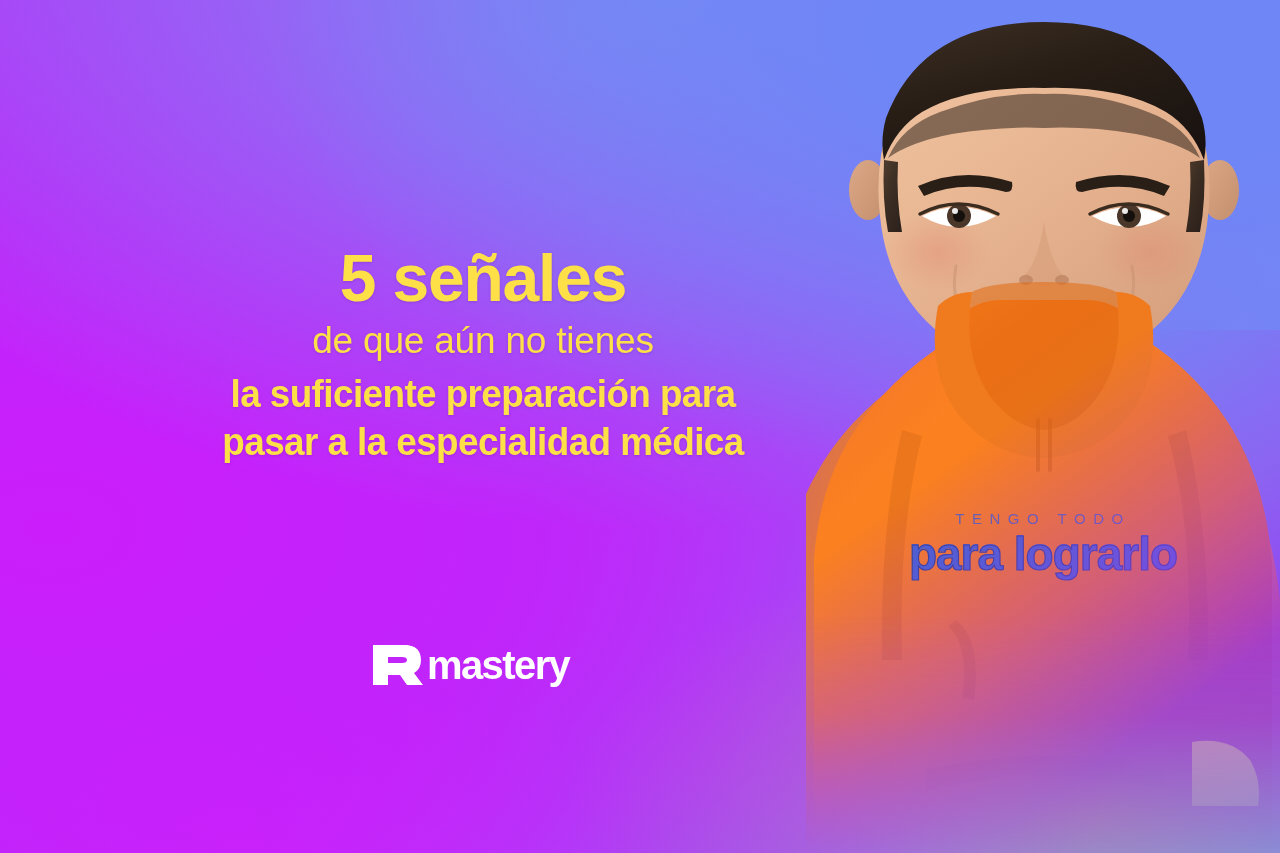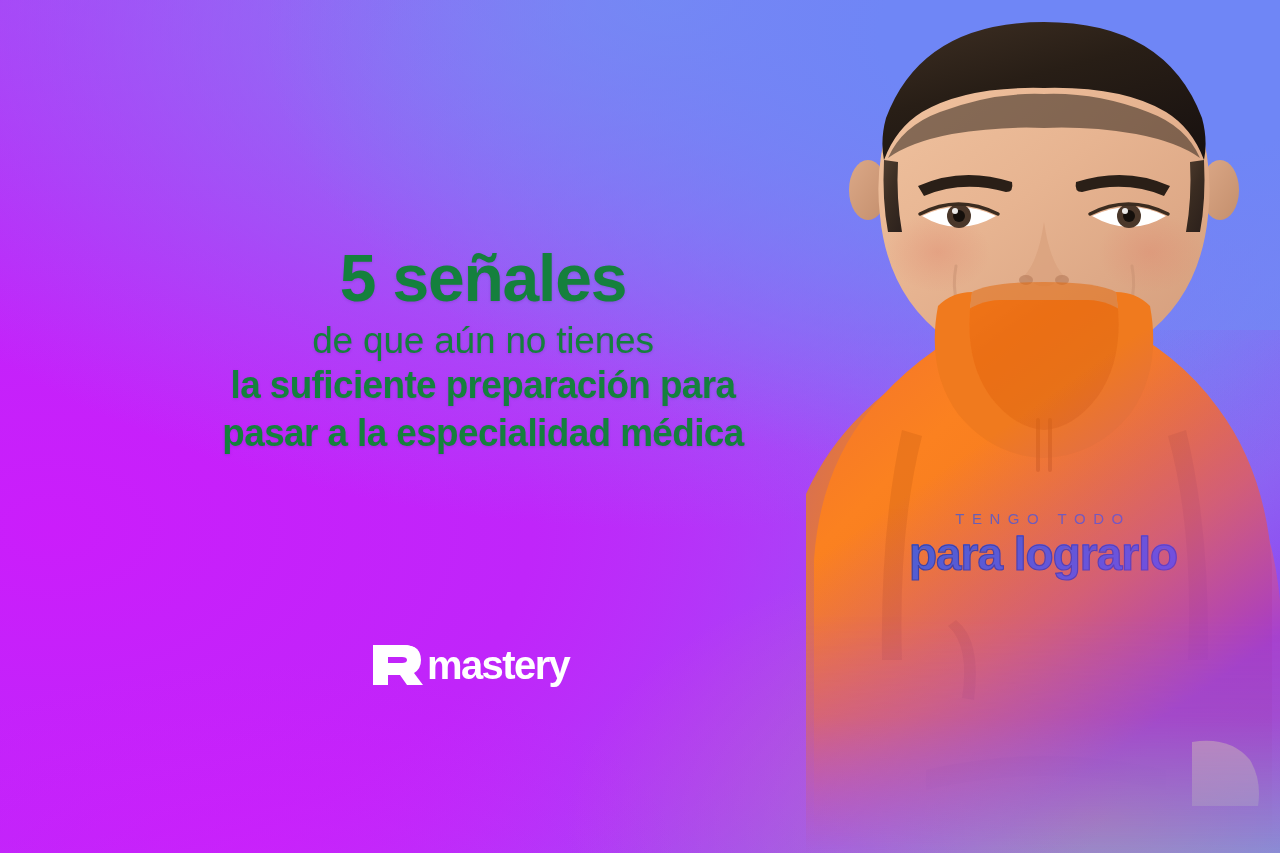--- a/index.html
+++ b/index.html
@@ -44,35 +44,36 @@
             mask-image:linear-gradient(to bottom, #000 0%, #000 72%, rgba(0,0,0,0.82) 84%, rgba(0,0,0,0.30) 94%, rgba(0,0,0,0) 100%);
   }
   .person svg { display:block; width:100%; height:100%; }
 
   
   .copy {
     position:absolute;
     left:0; top:246px;
     width:966px;
     text-align:center;
-    color:#15803d;
+    color:#fde047;
     text-shadow:0 1px 3px rgba(60,0,110,0.18);
   }
   .line-1 {
     font-size:66px;
     font-weight:700;
     line-height:0.98;
     letter-spacing:-1.2px;
     margin-bottom:8px;
   }
   .line-2 {
     font-size:37px;
     font-weight:300;
     line-height:1.18;
     letter-spacing:-0.2px;
+    margin-bottom:9px;
   }
   .line-3, .line-4 {
     font-size:38px;
     font-weight:700;
     line-height:1.25;
     letter-spacing:-0.6px;
     transform:scaleX(0.97);
   }
 
   

